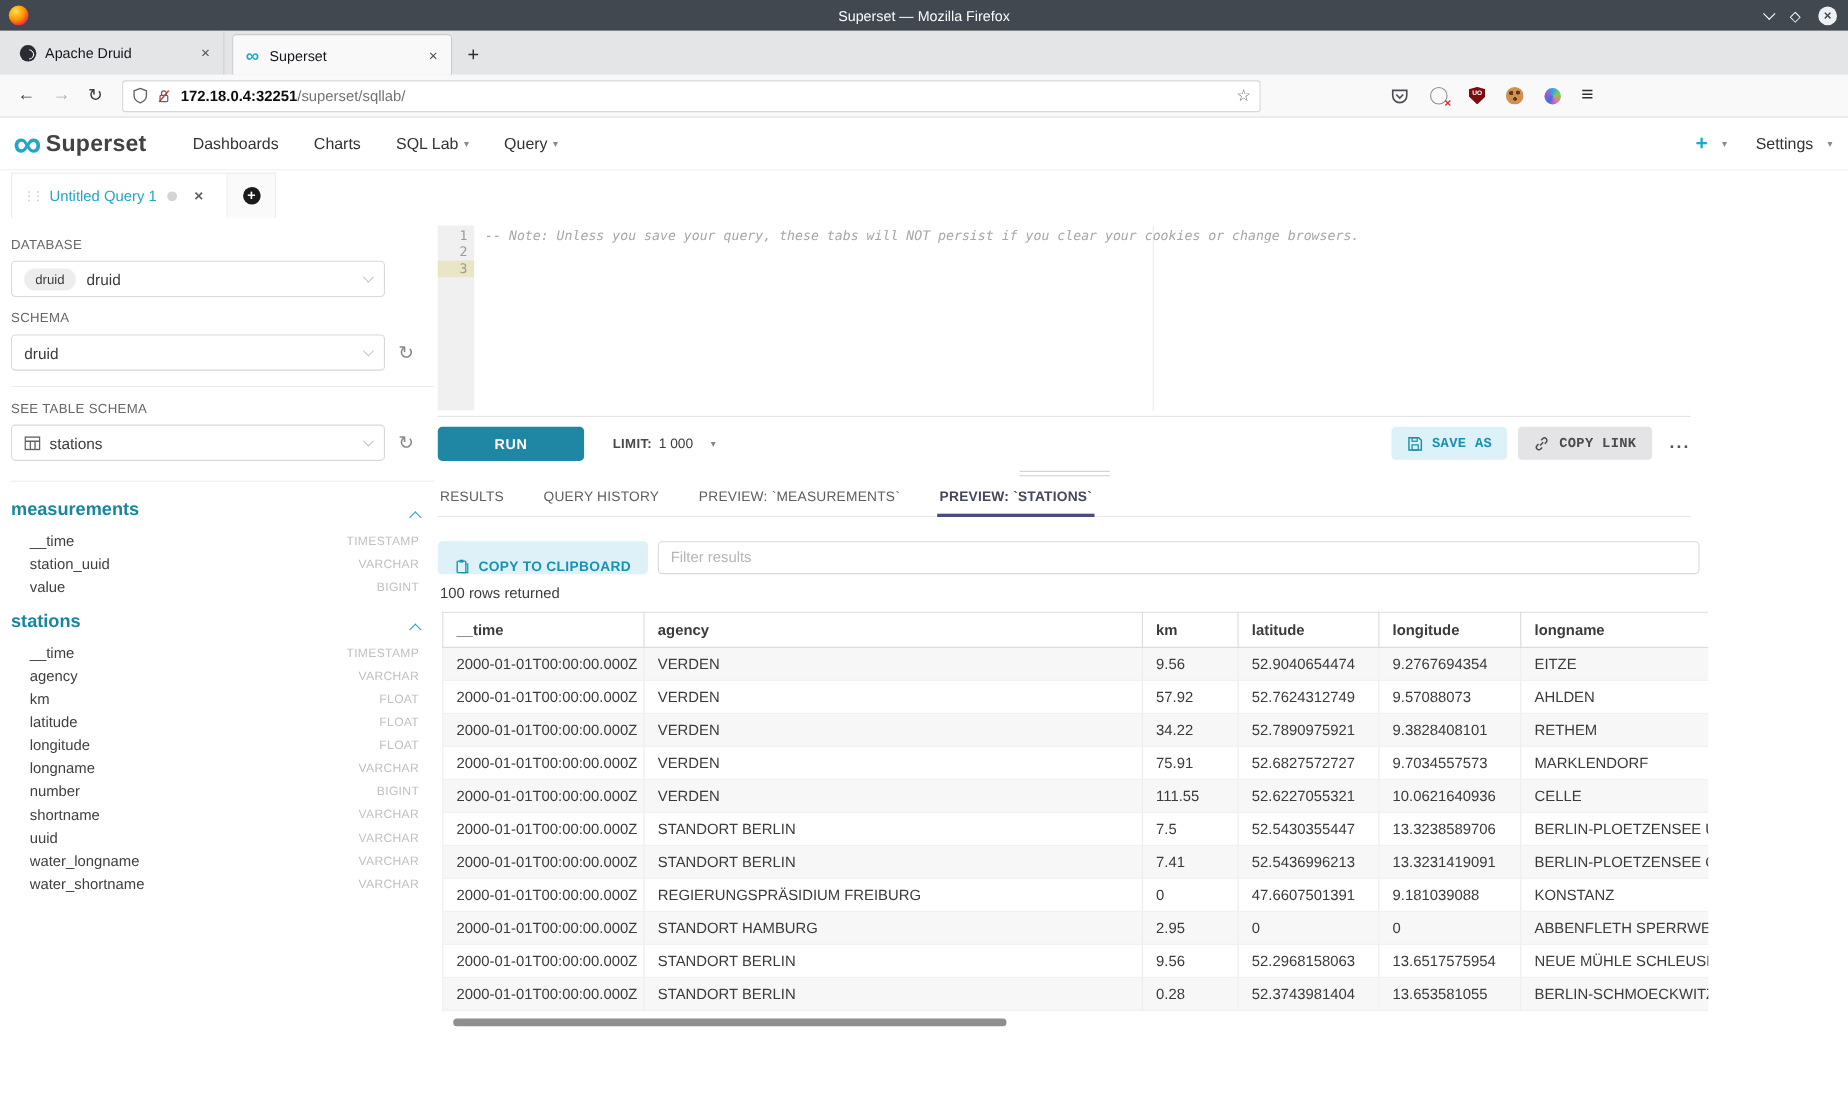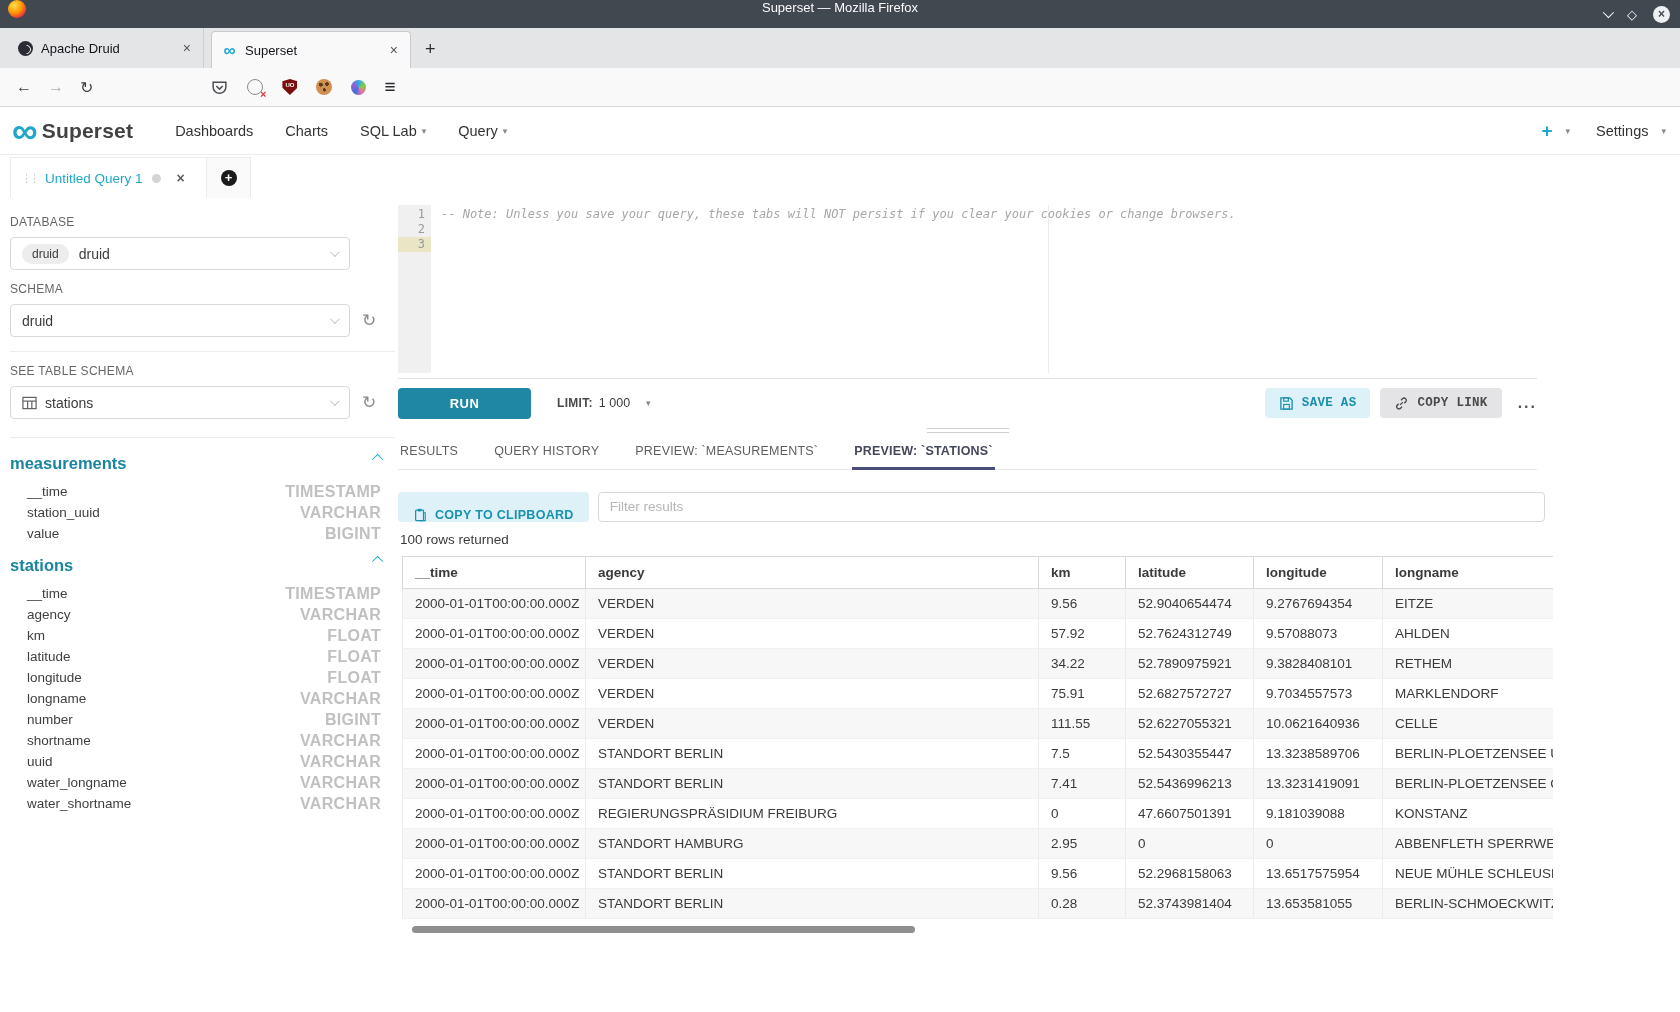--- a/index.html
+++ b/index.html
@@ -1,20 +1,20 @@
 <!DOCTYPE html>
 <html><head>
 <meta charset="utf-8">
 <style>
   * { margin:0; padding:0; box-sizing:border-box; }
   html,body { width:1680px; height:1012px; overflow:hidden; }
   body { font-family:"Liberation Sans", sans-serif; background:#fff; color:#3c3c3c; position:relative; }
 
   
-  .titlebar { position:absolute; top:0; left:0; width:1680px; height:28px; background:#42484f; display:flex; align-items:flex-start; }
+  .titlebar { position:absolute; top:0; left:0; width:1680px; height:28px; background:#42484f; display:flex; align-items:center; }
   .ff-logo { width:18px; height:18px; border-radius:50%; margin-left:8px;
     background:radial-gradient(circle at 35% 30%, #ffe14d 0%, #ff9500 45%, #e8343e 75%, #b5007f 100%); }
   .win-title { position:absolute; left:0; right:0; text-align:center; color:#fbfbfe; font-size:13px; }
   .win-controls { position:absolute; right:10px; top:0; height:28px; display:flex; align-items:center; gap:16px; color:#fff; }
   .chev-down { width:8px; height:8px; border-right:1.5px solid #fff; border-bottom:1.5px solid #fff; transform:rotate(45deg) translateY(-2px); }
   .win-diamond { font-size:13px; color:#fff; }
   .win-close { width:17px; height:17px; border-radius:50%; background:#eef0f2; color:#42484f; font-size:12px; line-height:17px; text-align:center; font-weight:bold; }
 
   .tabstrip { position:absolute; top:28px; left:0; width:1680px; height:40px; background:#e4e5e7; display:flex; align-items:flex-end; }
   .btab { height:40px; display:flex; align-items:center; padding:0 10px; width:196px; font-size:13px; color:#15141a; }
@@ -81,27 +81,27 @@
   .fld-label { font-size:12px; color:#666; letter-spacing:.3px; margin-bottom:8px; }
   .sel-row { display:flex; align-items:center; }
   .sel { width:340px; height:33px; border:1px solid #d9d9d9; border-radius:4px; background:#fff; display:flex; align-items:center; padding:0 11px; position:relative; }
   .sel .pill { background:#ededed; border-radius:11px; font-size:12px; color:#3c3c3c; padding:3px 10px; margin-right:10px; }
   .sel .sel-val { font-size:14px; color:#3c3c3c; }
   .sel .chev { position:absolute; right:12px; width:7px; height:7px; border-right:1.4px solid #c6c6c6; border-bottom:1.4px solid #c6c6c6; transform:rotate(45deg) translateY(-2px); }
   .refresh { margin-left:12px; color:#8a8a8a; font-size:17px; }
   .divider { border-top:1px solid #ededed; margin-top:14px; margin-bottom:12px; }
   .divider.second { margin-top:18px; margin-bottom:16px; }
   .schema-card { margin-bottom:12px; }
-  .schema-head { display:flex; align-items:flex-start; justify-content:space-between; padding-right:12px; }
+  .schema-head { display:flex; align-items:flex-end; justify-content:space-between; padding-right:12px; }
   .schema-name { color:#1985a0; font-size:16.5px; font-weight:bold; }
   .chev-up { width:8px; height:8px; border-right:1.6px solid #20a7c9; border-bottom:1.6px solid #20a7c9; transform:rotate(225deg) translateY(-2px); }
   .col-list { margin-top:8px; }
   .col-row { display:flex; align-items:center; justify-content:space-between; height:21px; padding-left:17px; padding-right:14px; }
   .col-name { font-size:13.5px; color:#3f3f3f; }
-  .col-type { font-size:16px; color:#c0c0c0; letter-spacing:.3px;font-weight:bold; }
+  .col-type { font-size:11px; color:#c0c0c0; letter-spacing:.3px; }
 
   
   .editor { position:absolute; left:398px; top:50px; width:1139px; height:168px; background:#fff; font-family:"DejaVu Sans Mono", monospace; font-size:12px; }
   .gutter { position:absolute; left:0; top:0; width:33px; height:168px; background:#f0f0f0; color:#9a9a9a; text-align:right; padding:2px 6px 0 0; line-height:15px; }
   .codearea { position:absolute; left:33px; top:0; right:0; height:168px; padding-top:2px; line-height:15px; }
   .print-margin { position:absolute; left:650px; top:0; width:1px; height:168px; background:#ececec; }
   .code-line { height:15px; white-space:pre; padding-left:10px; position:relative; }
   .code-line.active { background:#fdf9d8; }
   .gutter .active-num { background:#e9e5c5; display:block; padding-right:6px; margin-right:-6px; }
   .cmt { color:#a7a7a7; font-style:italic; }
@@ -175,20 +175,32 @@
     <span class="t-title">Superset</span>
     <span class="t-close">×</span>
   </div>
   <div class="newtab-btn">+</div>
 </div>
 
 <div class="urlbar-row">
   <span class="nav-glyph">←</span>
   <span class="nav-glyph disabled">→</span>
   <span class="nav-glyph">↻</span>
+  <div class="url-box">
+    <svg width="15" height="16" viewBox="0 0 16 16">
+        <path d="M8 1l6 2.2v4.6c0 3.8-2.8 6-6 7.2-3.2-1.2-6-3.4-6-7.2V3.2z" fill="none" stroke="#5f6368" stroke-width="1.3"></path>
+      </svg>
+    <svg width="14" height="15" viewBox="0 0 16 16" style="margin-left:7px">
+      <rect x="4" y="7" width="8" height="6.5" rx="1" fill="none" stroke="#5f6368" stroke-width="1.3"></rect>
+      <path d="M5.5 7V5a2.5 2.5 0 0 1 5 0v2" fill="none" stroke="#5f6368" stroke-width="1.3"></path>
+      <line x1="3" y1="14" x2="13" y2="2" stroke="#e03131" stroke-width="1.4"></line>
+    </svg>
+    <span class="url-text"><span class="url-host">172.18.0.4:32251</span><span class="url-path">/superset/sqllab/</span></span>
+    <span class="url-star">☆</span>
+  </div>
   <div class="ext-icons">
     <svg width="17" height="17" viewBox="0 0 16 16">
         <path d="M2 3h12v4.5a6 6 0 0 1-12 0z" fill="none" stroke="#4a4d52" stroke-width="1.4"></path>
         <polyline points="5,6.5 8,9.5 11,6.5" fill="none" stroke="#4a4d52" stroke-width="1.4"></polyline>
       </svg>
     <span class="globe-x"></span>
     <span class="ubo-shield"></span>
     <span class="cookie"></span>
     <span class="sparkle"></span>
   </div>

